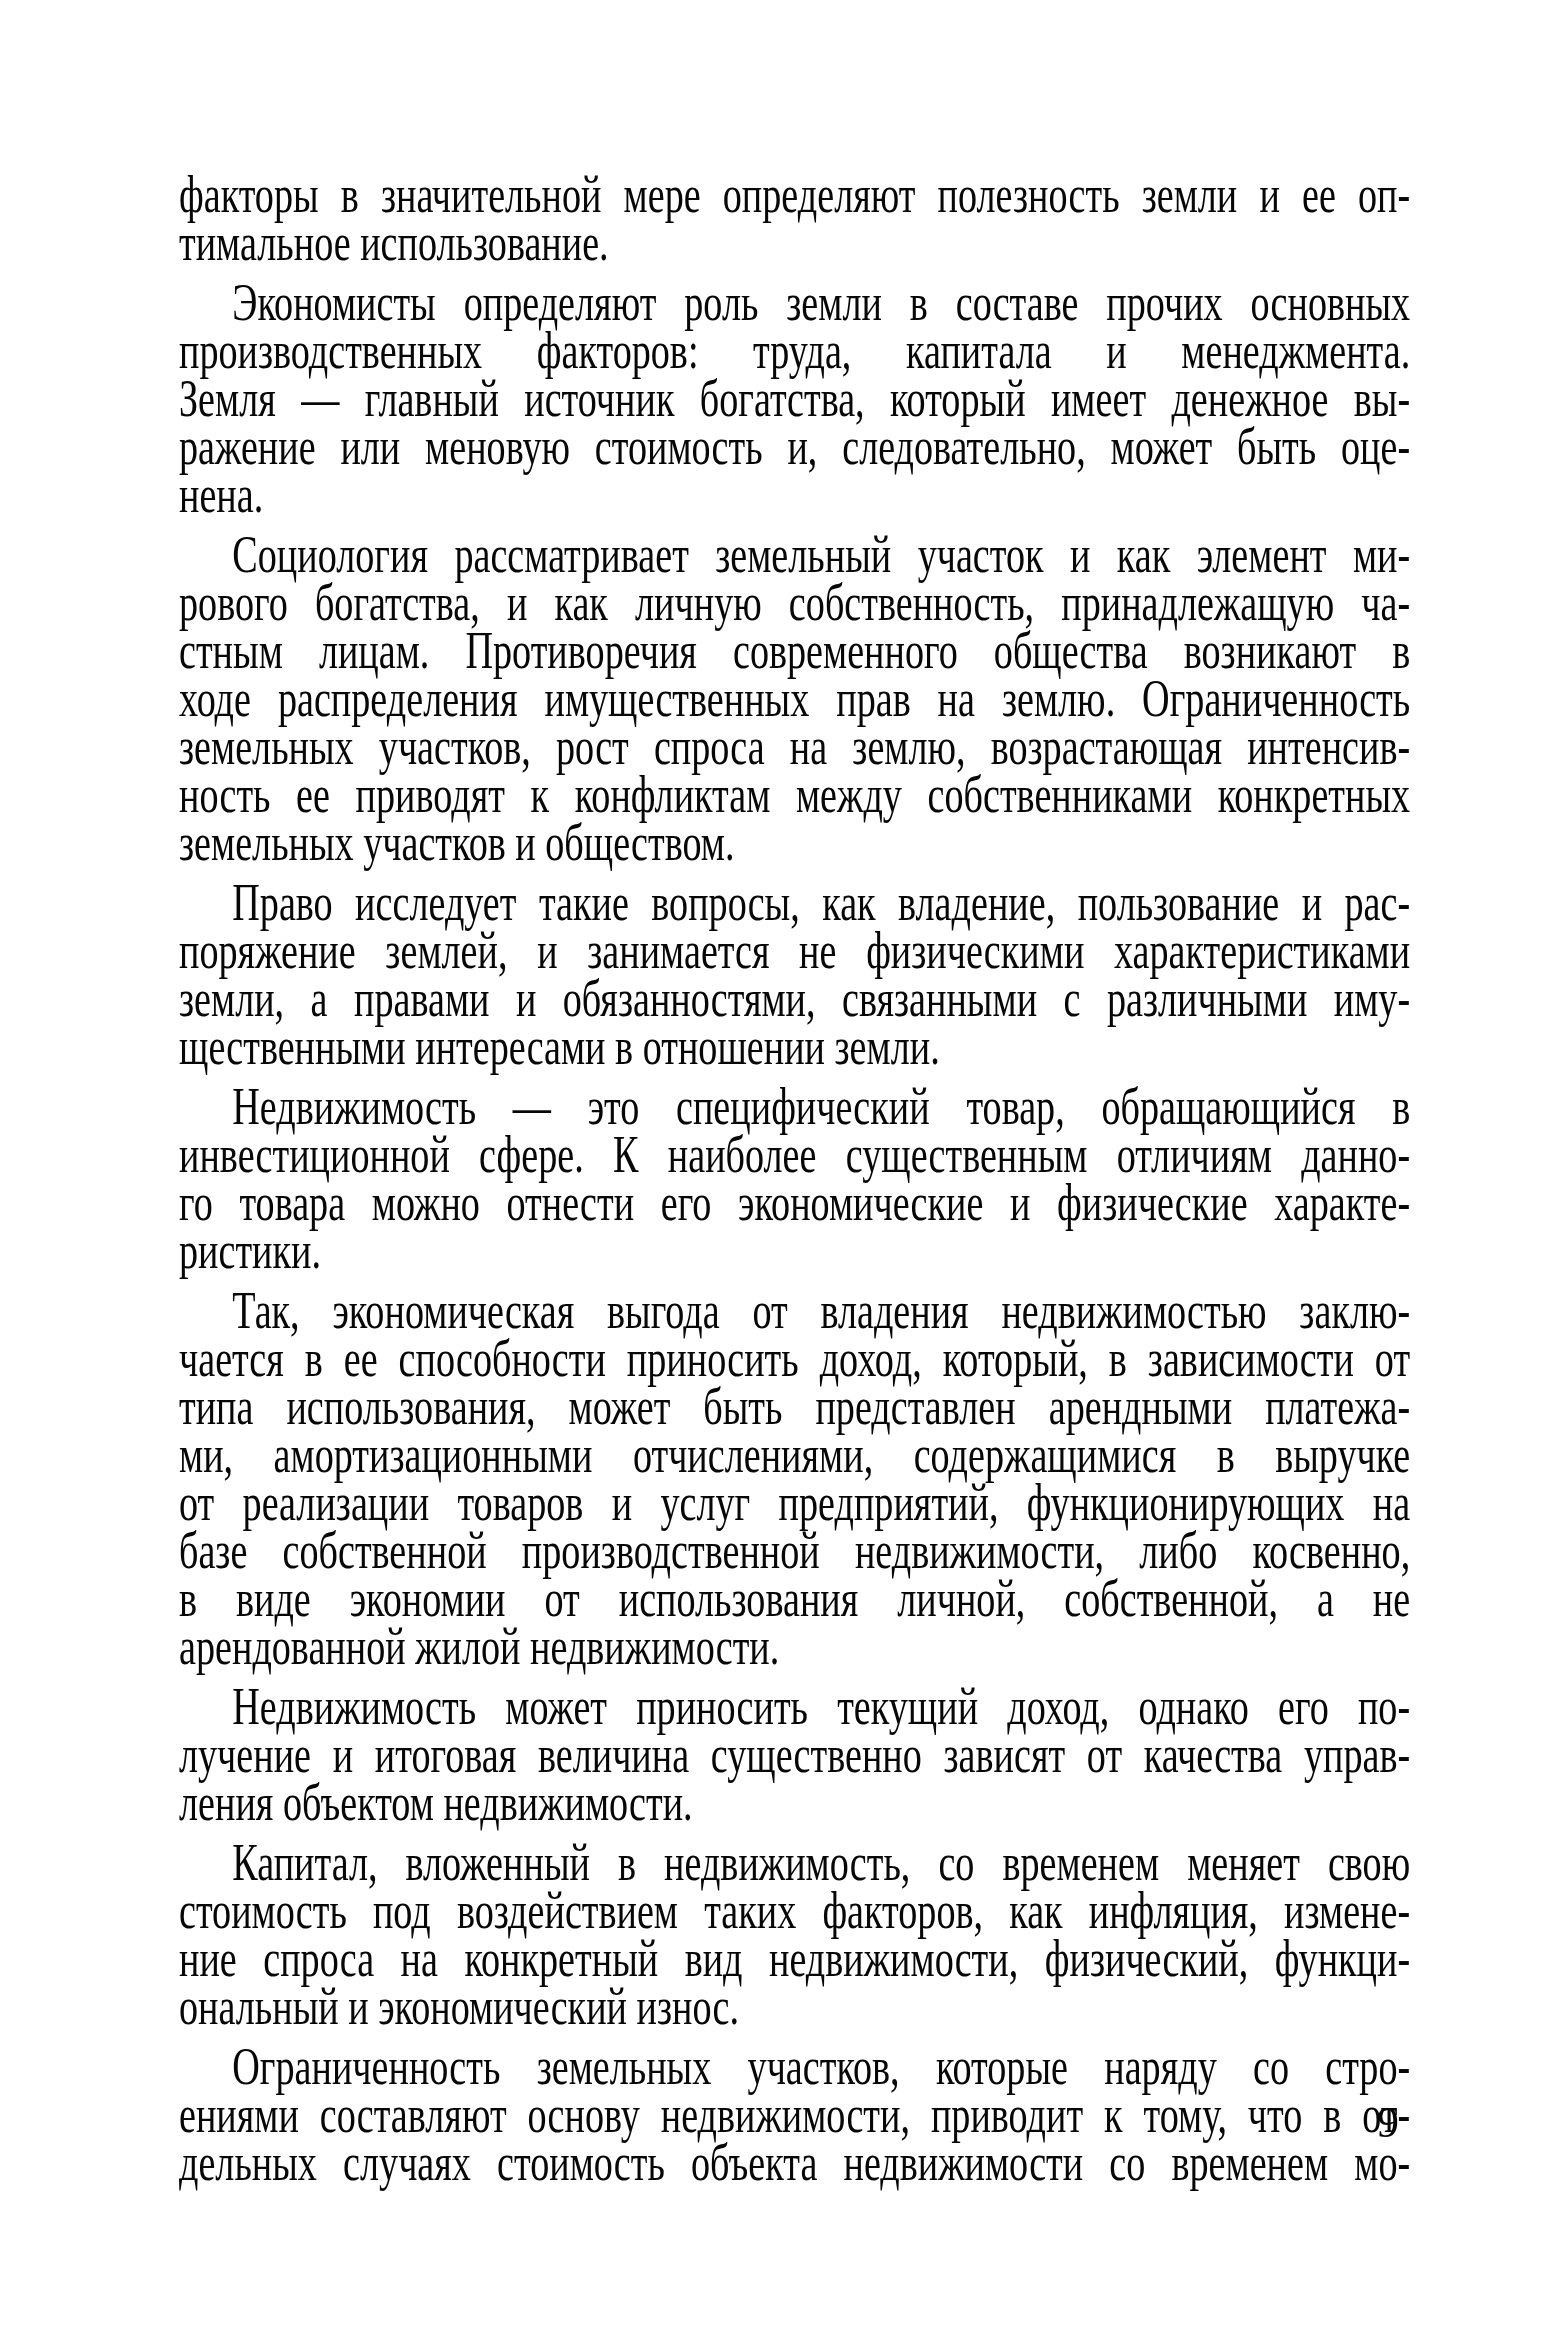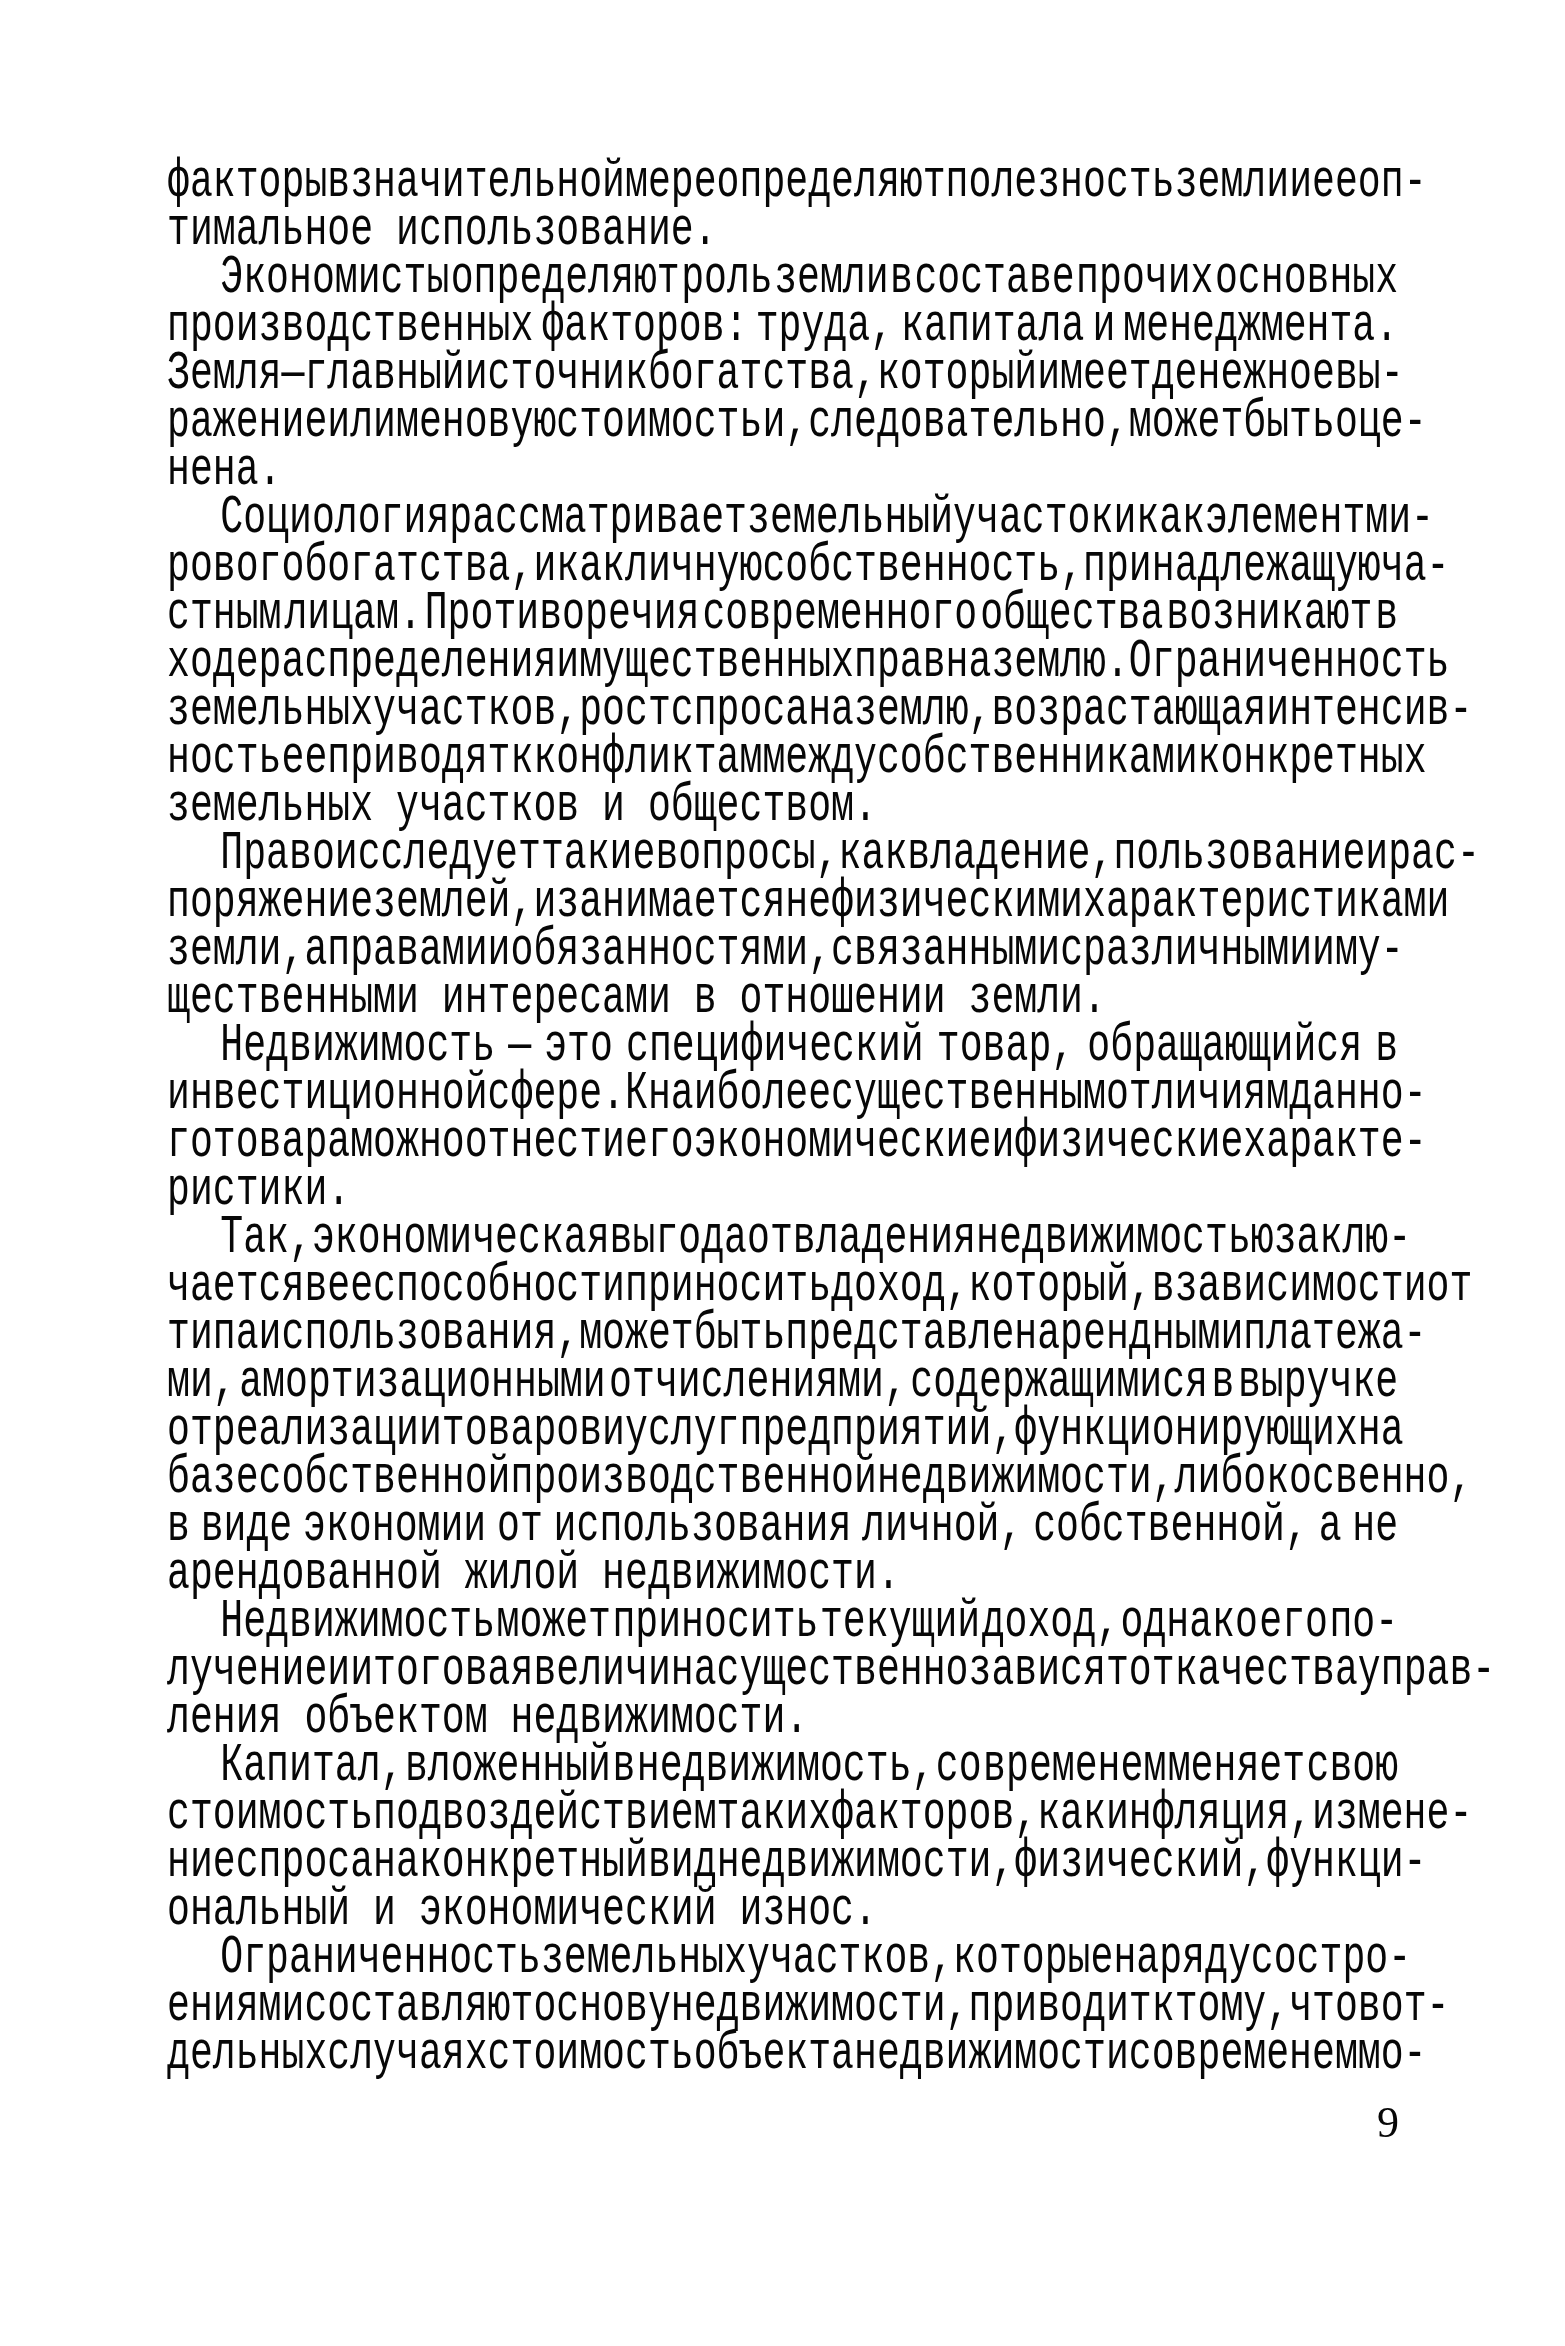--- a/index.html
+++ b/index.html
@@ -20,23 +20,22 @@
     inset: 0;
     background: #ffffff;
   }
   .text-block {
     position: absolute;
     left: 167px;
     top: 158px;
     width: 1231px;
   }
   .paragraph {
-    margin: 0;
+    margin: 12px;
     padding: 0;
-    font-family: Liberation Mono, monospace;
   }
   
   .line {
     box-sizing: border-box;
     width: 1710px;               
     transform: scaleX(0.72);
     transform-origin: 0 0;
     height: 48px;
     line-height: 48px;
     font-size: 53px;

